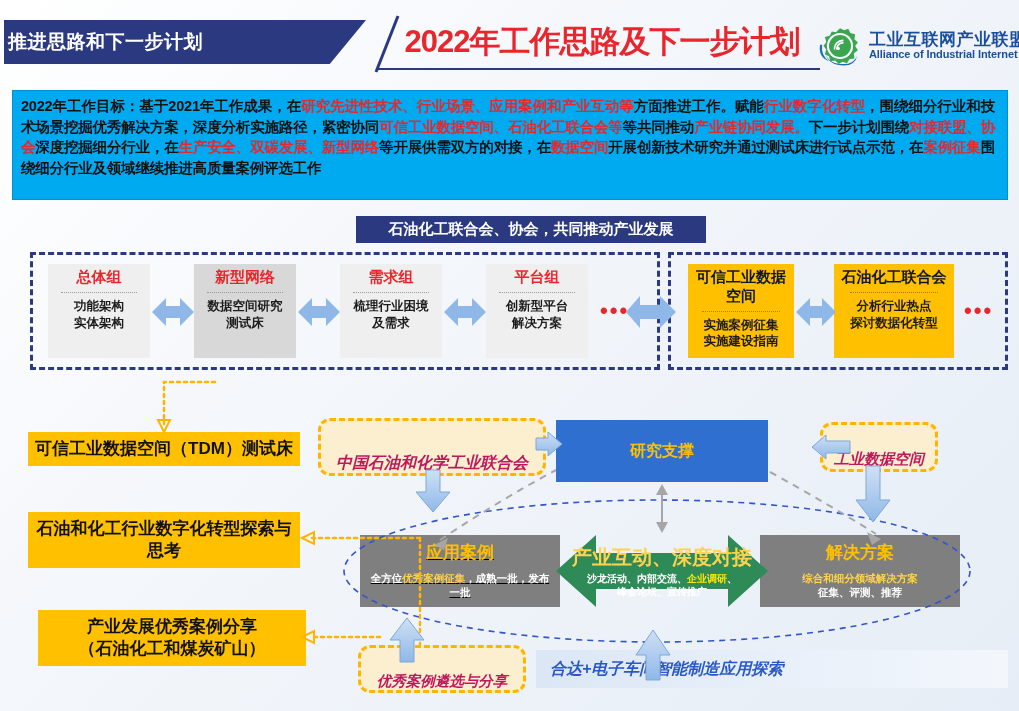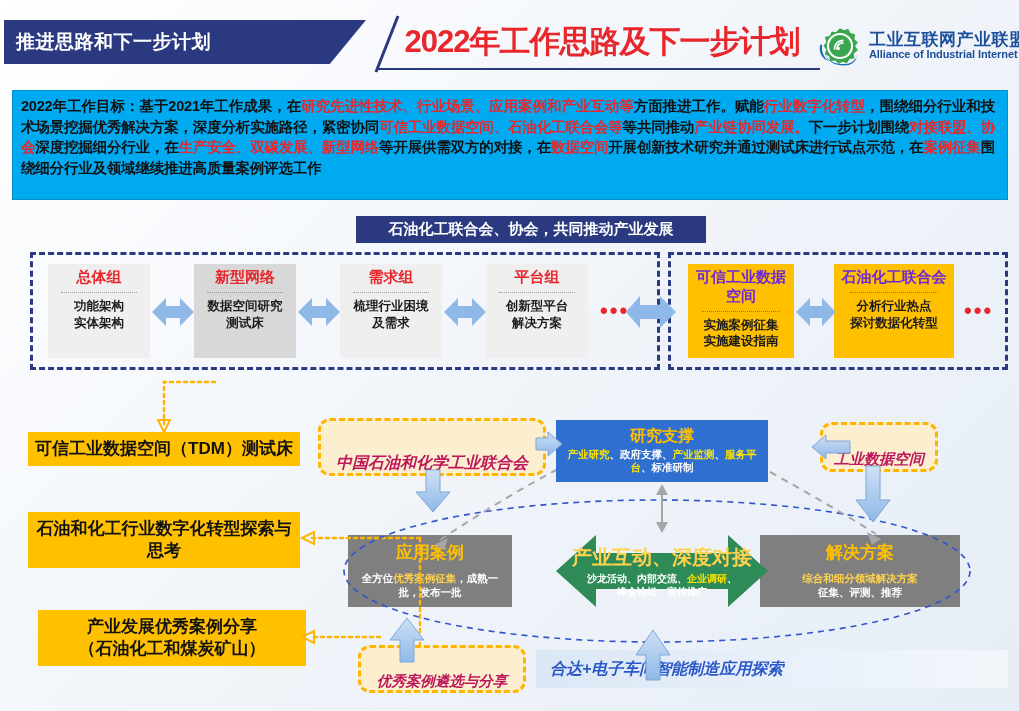--- a/index.html
+++ b/index.html
@@ -15,21 +15,21 @@
   }
 
   
   .hdr-tab {
     position: absolute; left: 4px; top: 20px;
     width: 362px; height: 44px;
     background: #2b3a80;
     color: #ffffff;
     font-size: 19px; font-weight: bold;
     display: flex; align-items: center;
-    padding-left: 12px;
+    padding-left: 4px;
     letter-spacing: 0.5px;
     clip-path: polygon(0 0, 100% 0, 90% 100%, 0 100%);
   }
   .hdr-slash {
     position: absolute; left: 368px; top: 14px;
     width: 40px; height: 60px;
   }
   .hdr-title {
     position: absolute; left: 392px; top: 18px;
     width: 420px; height: 48px;
@@ -104,21 +104,21 @@
     white-space: nowrap; line-height: 1.25; text-align: center;
   }
   .gcard .gsep { width: 74%; border-top: 1px dotted #9b9b9b; margin: 5px 0 5px 0; }
   .gcard .gbody {
     color: #1c1c1c; font-size: 12.5px; font-weight: bold;
     text-align: center; line-height: 1.35; white-space: nowrap;
   }
   .gray-card  { background: #efefef; }
   .gray-card2 { background: #d8d8d8; }
   .yel-card   { background: #ffc000; }
-  .yel-card .gtitle { color: #6d28d9; }
+  .yel-card .gtitle { color: #0f172a; }
   .yel-card .gsep { border-top-color: #a97b00; }
 
   .dots3 {
     position: absolute; color: #e8262b;
     font-size: 22px; font-weight: bold; letter-spacing: 2px;
     line-height: 1;
   }
 
   
   .ybanner {
@@ -171,21 +171,21 @@
     align-items: center; justify-content: center; padding: 2px 6px;
   }
   .graybox .gb-title {
     color: #ffc000; font-size: 17px; font-weight: bold; line-height: 1.15;
   }
   .graybox .gb-sub {
     color: #ffffff; font-size: 10.5px; font-weight: bold;
     text-align: center; line-height: 1.35; margin-top: 8px;
   }
   .graybox .gb-sub .y { color: #ffd24d; }
-  #gb-case { left: 348px; top: 535px; width: 164px; height: 72px; }
+  #gb-case { left: 360px; top: 535px; width: 200px; height: 72px; text-decoration: underline; }
   #gb-sol  { left: 760px; top: 535px; width: 200px; height: 72px; }
 
   
   #green-arrow {
     position: absolute; left: 556px; top: 533px;
     width: 212px; height: 76px;
   }
   #green-arrow .ga-inner {
     position: absolute; inset: 0;
     display: flex; flex-direction: column;
@@ -324,21 +324,20 @@
   </div>
   <div class="cream" id="cream-ids">
     <span>工业数据空间</span>
   </div>
   <div class="cream" id="cream-case">
     <span>优秀案例遴选与分享</span>
   </div>
 
   <div id="blue-support">
     <div class="bs-title">研究支撑</div>
-    <div class="bs-sub" id="bs-sub"><span class="y">产业研究</span><span>、政府支撑、</span><span class="y">产业监测</span><span>、</span><span class="y">服务平台</span><span>、标准研制</span></div>
   </div>
 
   <div class="graybox" id="gb-case">
     <div class="gb-title">应用案例</div>
     <div class="gb-sub" id="ac-sub"><span>全方位</span><span class="y">优秀案例征集</span><span>，成熟一批，发布一批</span></div>
   </div>
 
   <div class="graybox" id="gb-sol">
     <div class="gb-title">解决方案</div>
     <div class="gb-sub ml" id="sol-sub"><span class="y">综合和细分领域解决方案</span><span><br>征集、评测、推荐</span></div>

